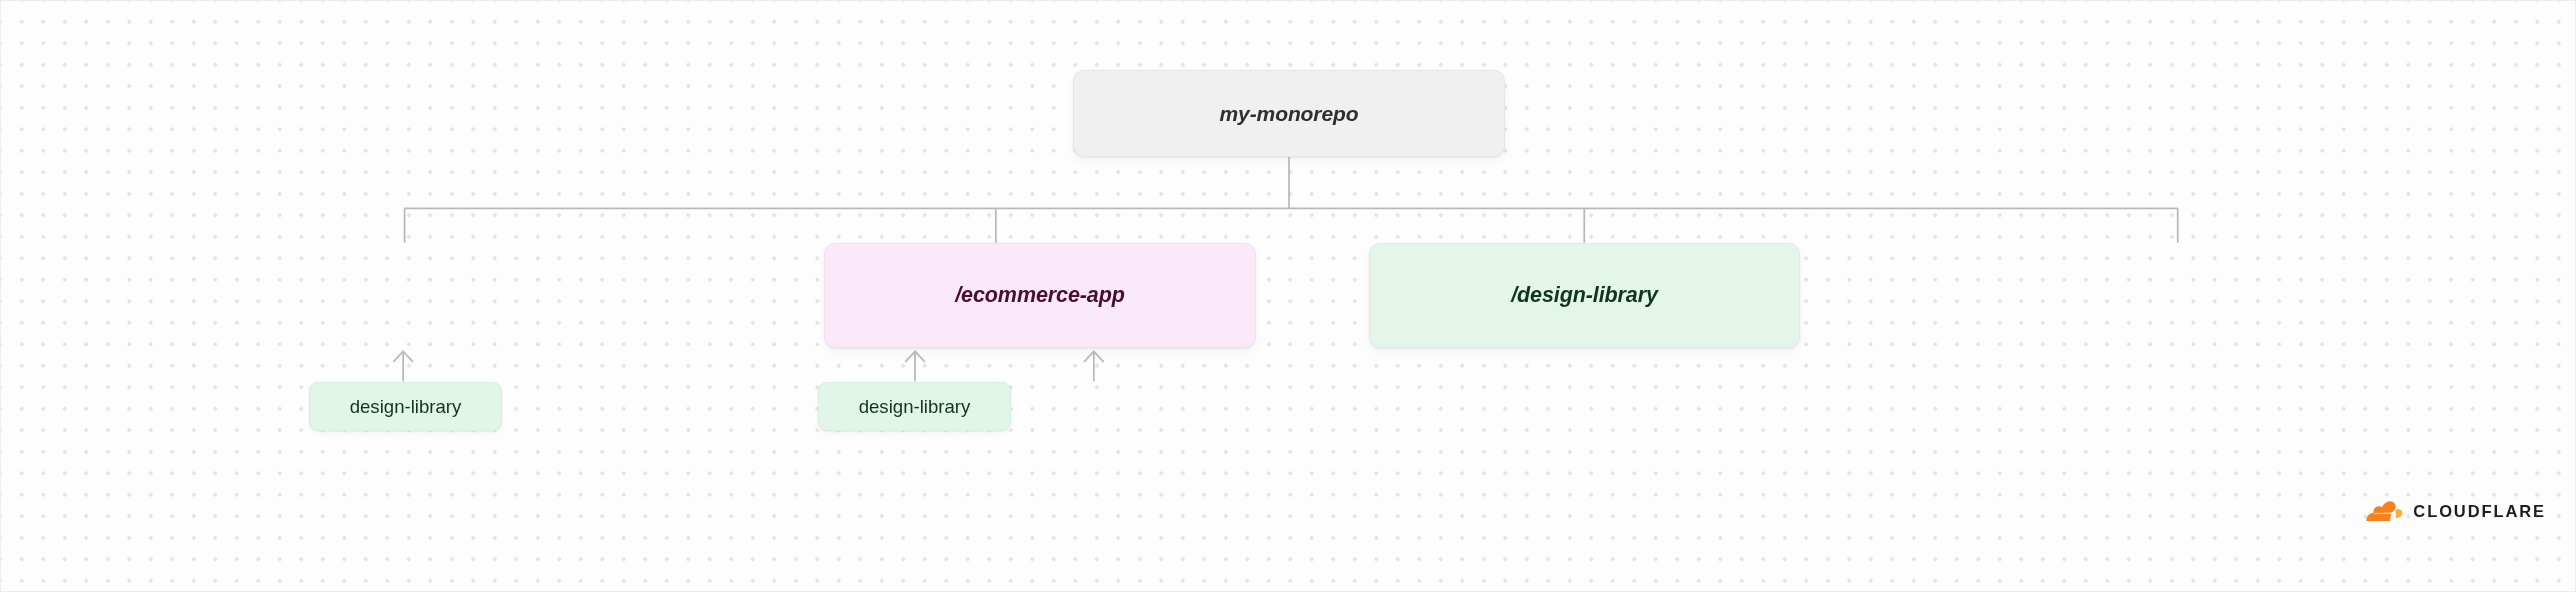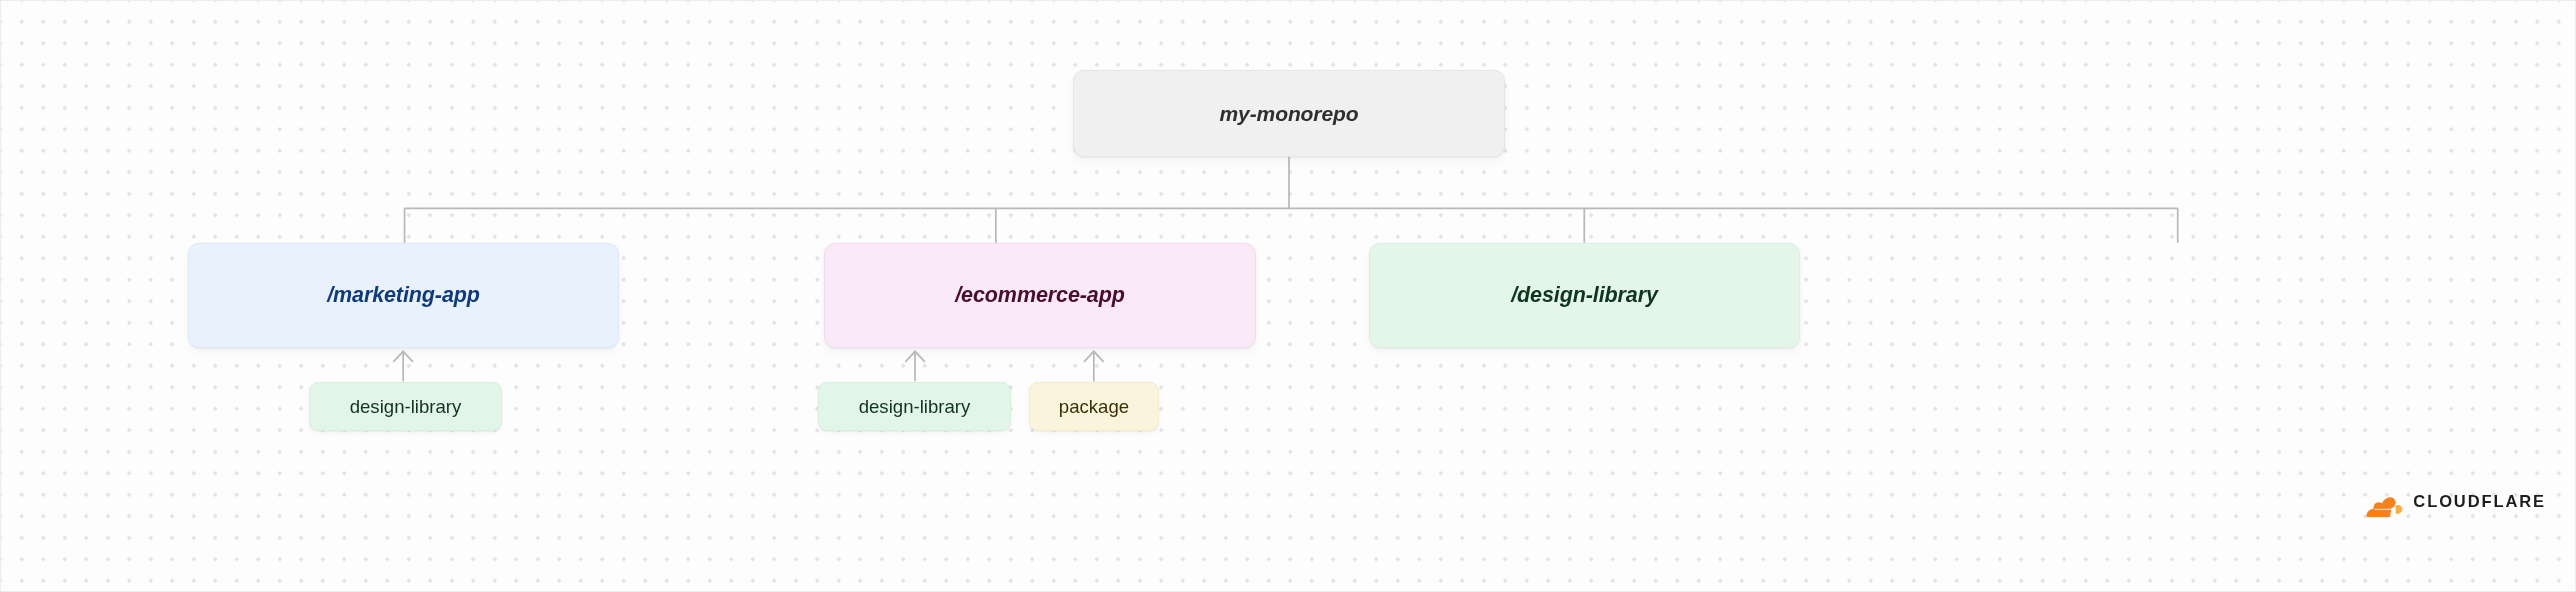--- a/index.html
+++ b/index.html
@@ -126,21 +126,21 @@
   #chip-ecommerce-package { left: 1028px; top: 381px; width: 130px; height: 49px; }
 
   
   #cf-logo {
     position: absolute;
     left: 2365px;
     top: 492px;
     width: 180px;
     height: 36px;
     display: flex;
-    align-items: flex-start;
+    align-items: center;
     gap: 10px;
   }
   #cf-wordmark {
     font-size: 16.5px;
     font-weight: bold;
     letter-spacing: 1.9px;
     color: #1d1d1d;
     line-height: 1;
   }
 </style>
@@ -169,44 +169,38 @@
       <polyline points="548,504 561,490 574,504"></polyline>
       <polyline points="1264,504 1277,490 1290,504"></polyline>
       <polyline points="1514,504 1527,490 1540,504"></polyline>
     </g>
   </svg>
 
   <div class="node" id="node-root">
     <span class="node-label">my-monorepo</span>
   </div>
 
-  <div class="node child" id="node-marketing">
-    <span class="node-label">/marketing-app</span>
-  </div>
 
   <div class="node child" id="node-ecommerce">
     <span class="node-label">/ecommerce-app</span>
   </div>
 
   <div class="node child" id="node-design">
     <span class="node-label">/design-library</span>
   </div>
 
 
   <div class="chip chip-green" id="chip-marketing-design">
     <span>design-library</span>
   </div>
 
   <div class="chip chip-green" id="chip-ecommerce-design">
     <span>design-library</span>
   </div>
 
-  <div class="chip chip-cream" id="chip-ecommerce-package">
-    <span>package</span>
-  </div>
 
   <div id="cf-logo">
     <svg width="56" height="29" viewBox="0 0 78 40" xmlns="http://www.w3.org/2000/svg">
       <path d="M62 34 C70 34 76 29.5 76 23.8 C76 18.6 71.8 14.6 66.5 14.6 C64.6 14.6 62.9 15.1 61.5 16 L62.6 34 Z" fill="#fbad41"></path>
       <path d="M50.8 33.9 L52.4 28.2 C52.9 26.5 52.2 25 50.3 24.9 L18.2 24.5 C17.9 24.5 17.7 24.3 17.6 24.1
                C17.5 23.8 17.6 23.6 17.7 23.4 C17.9 23.1 18.2 22.9 18.5 22.9 L50.9 22.5 C54.7 22.3 58.9 19.2 60.3 15.4
                L62.2 10.4 C62.3 10.1 62.3 9.8 62.3 9.5 C60.2 -0.1 51.7 -4 42.1 1 C37.9 3.2 34.9 6.9 33.4 11.2
                C31.2 9.6 28.4 8.8 25.4 9.1 C20.3 9.6 16.2 13.7 15.7 18.8 C15.6 20.1 15.7 21.3 16 22.5
                C7.7 22.7 1 29.5 1 37.9 C1 38.6 1.1 39.3 1.2 40 L49.4 40 C50 40 50.6 39.6 50.8 38.9 Z" fill="#f6821f"></path>
     </svg>

